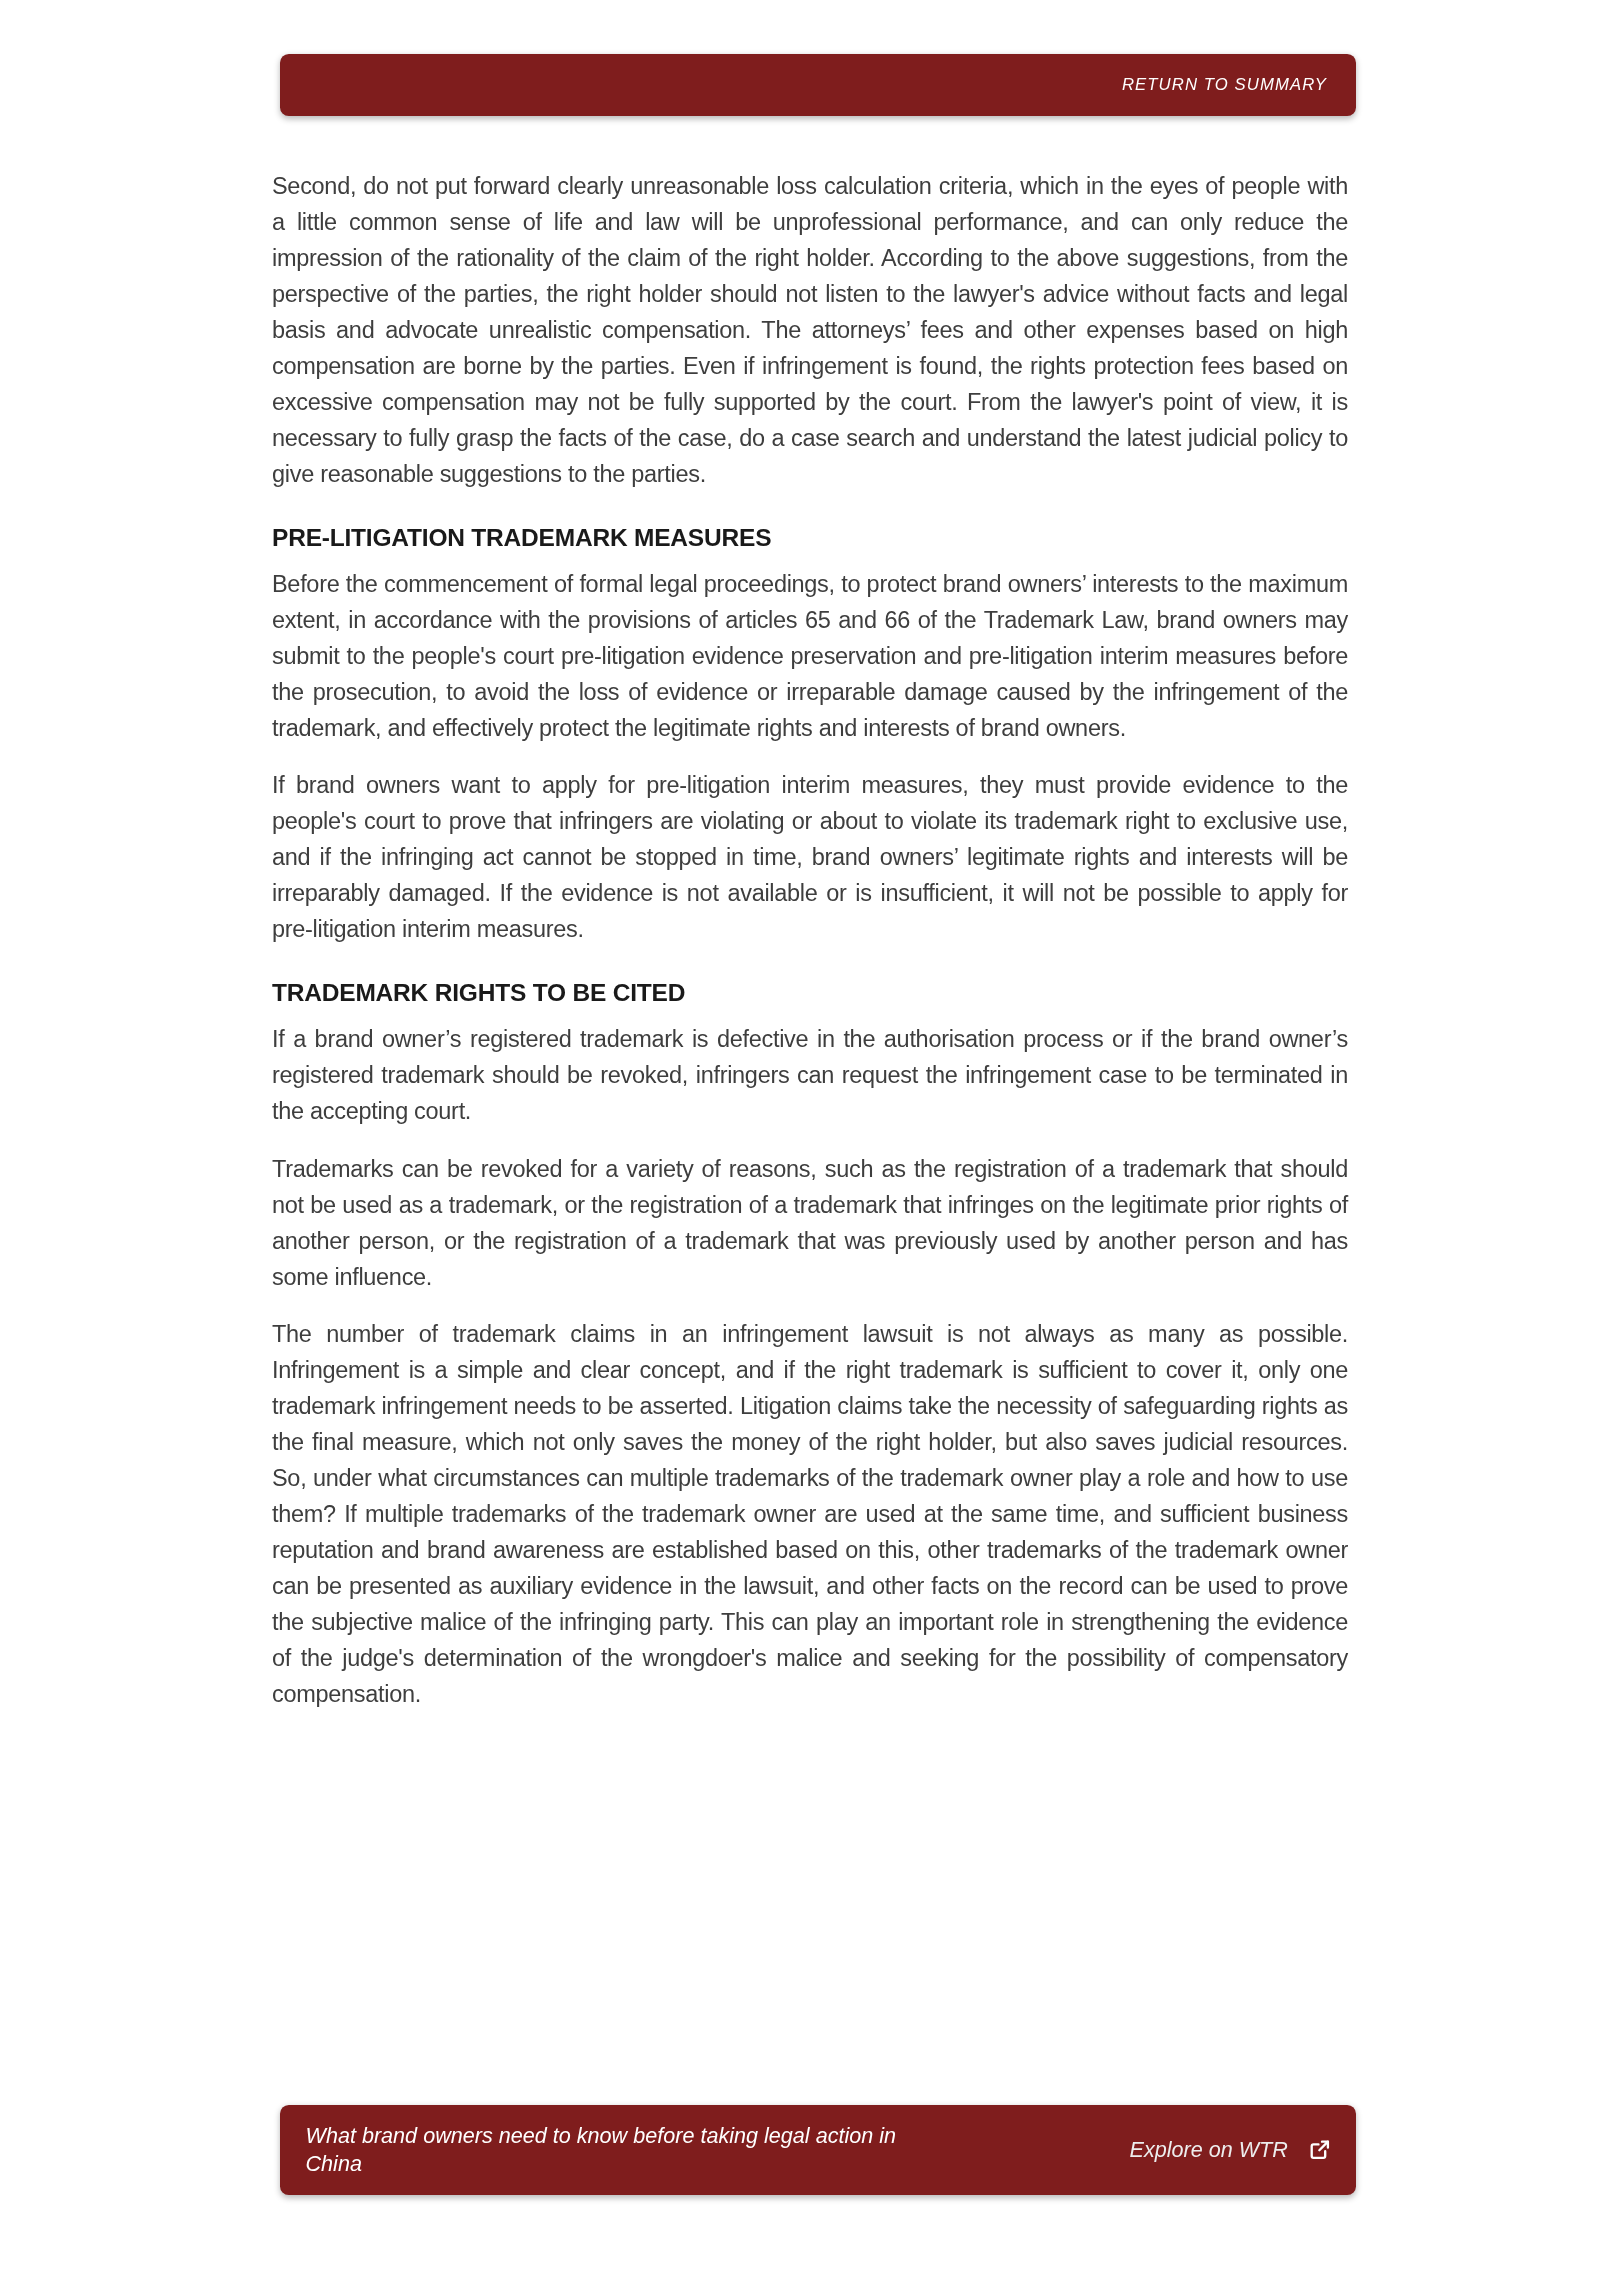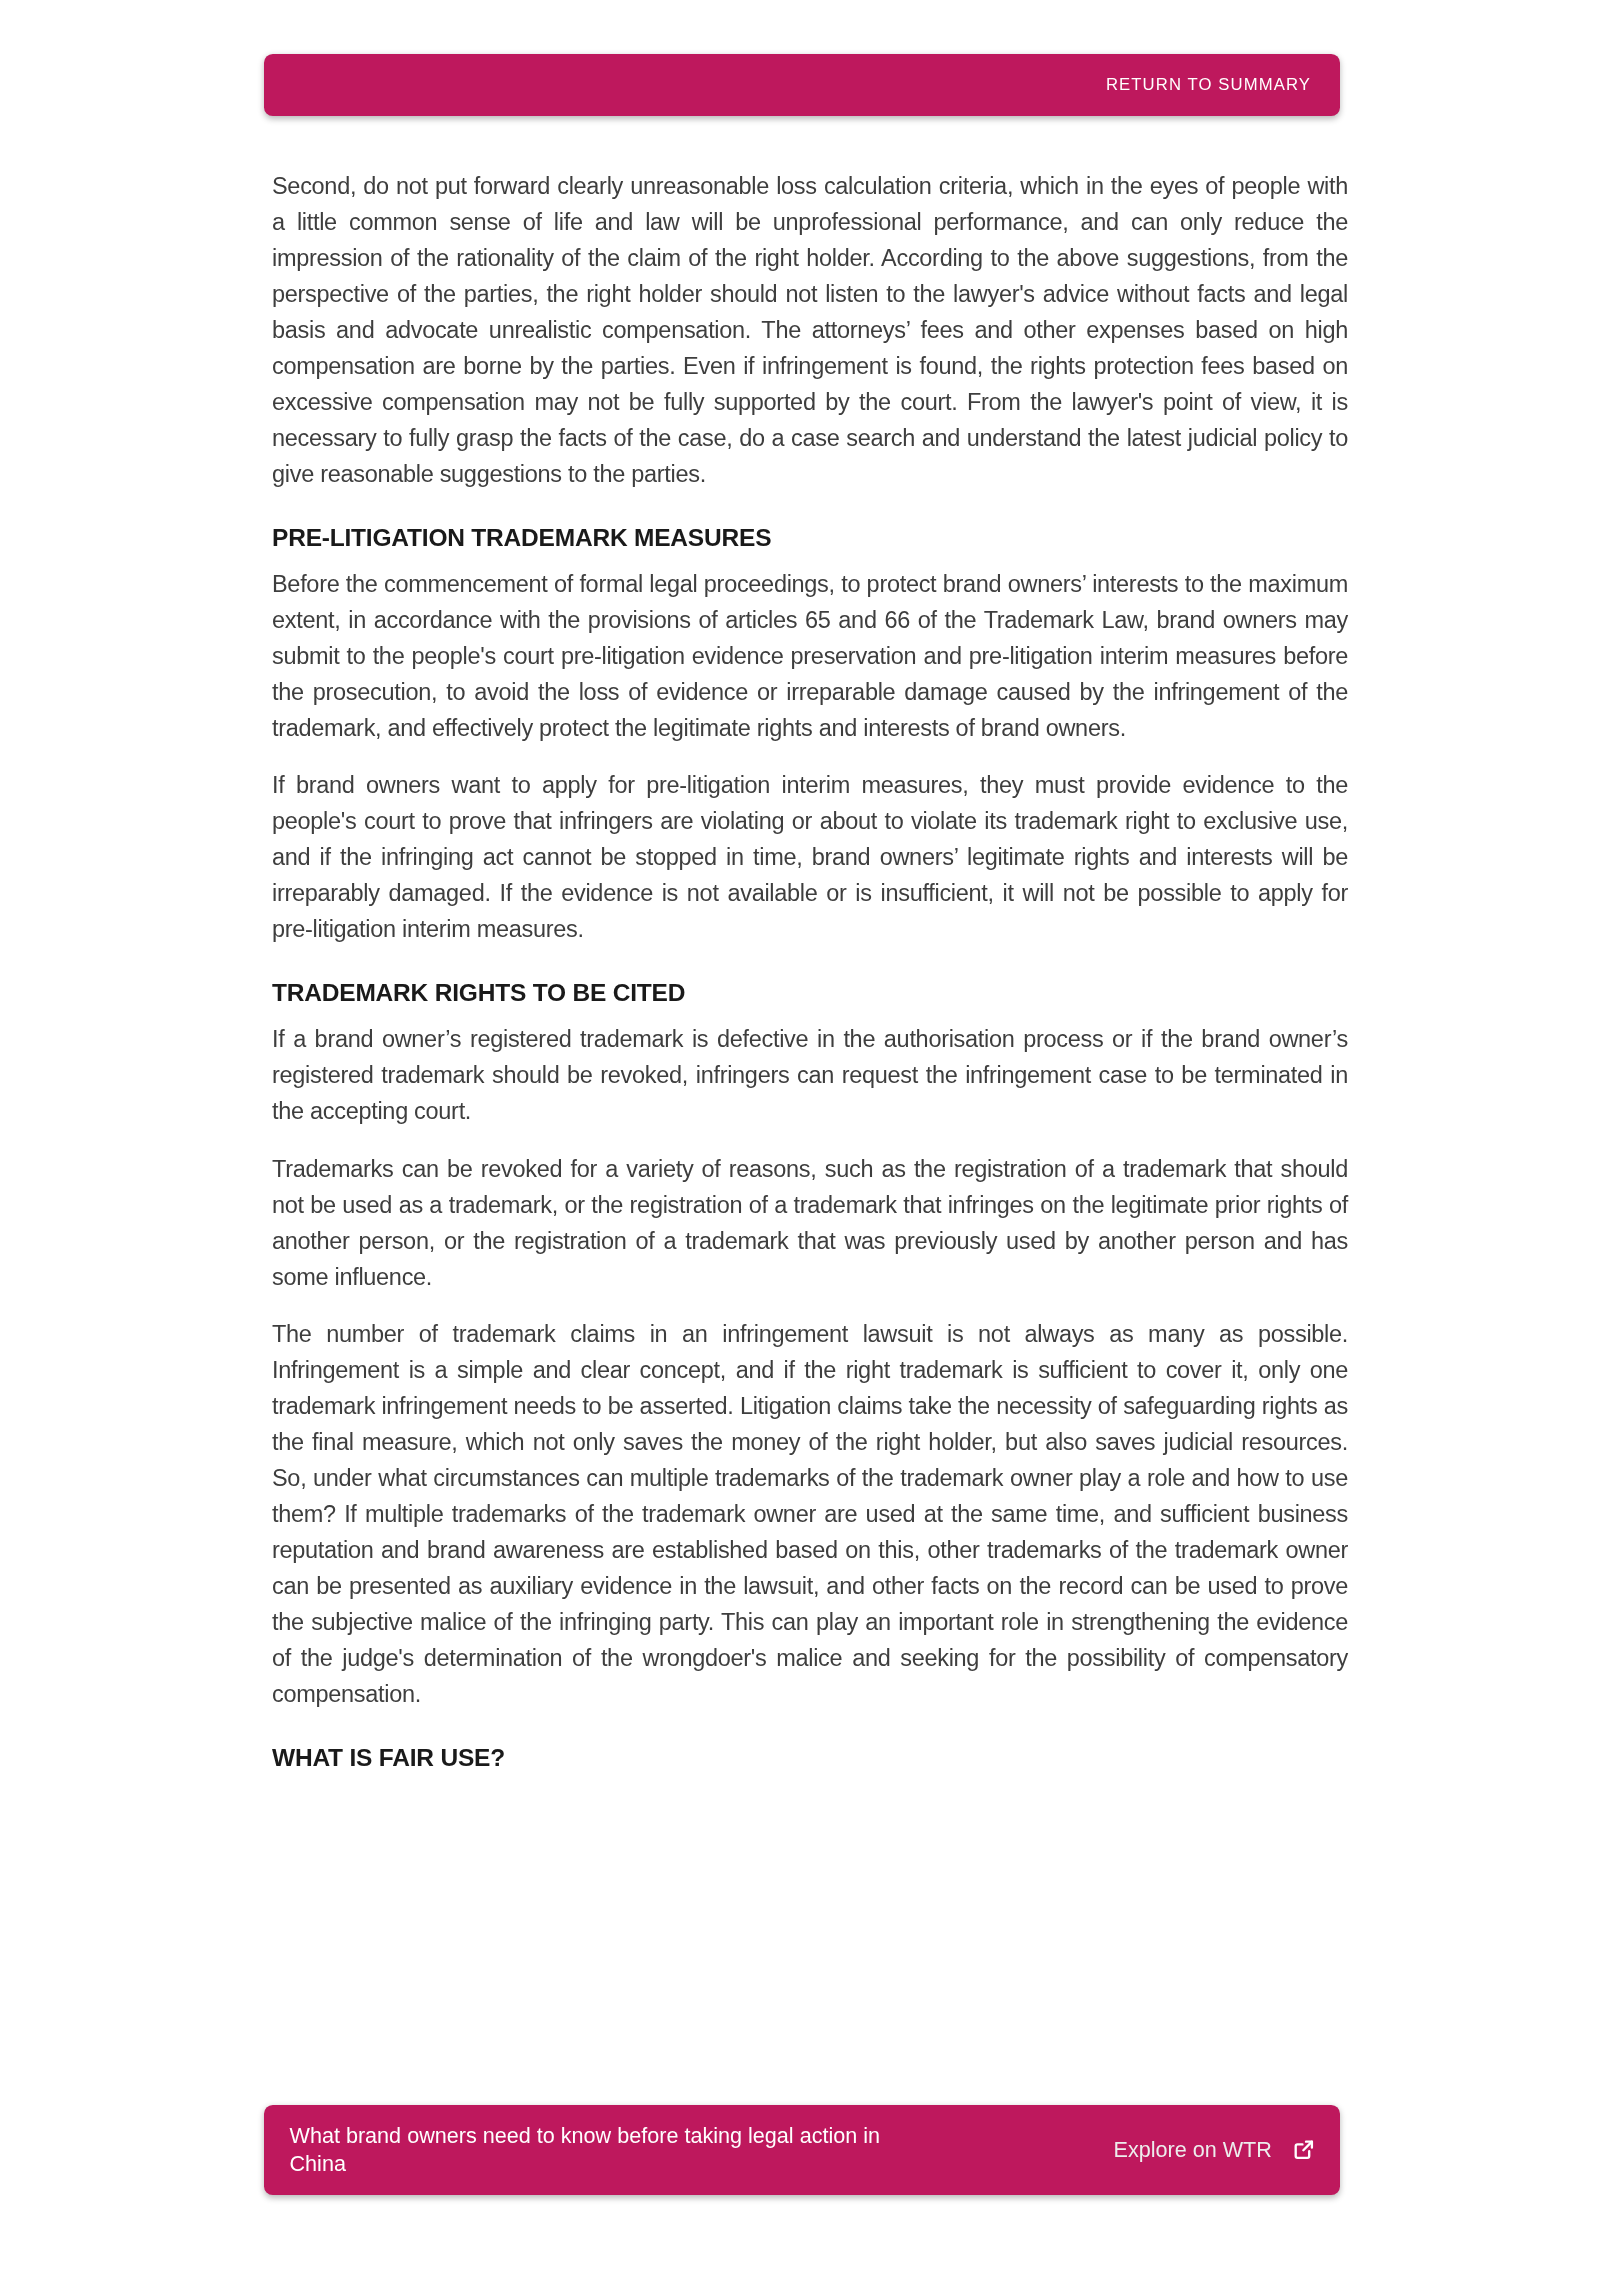--- a/index.html
+++ b/index.html
@@ -6,26 +6,27 @@
   .page {
     position: relative;
     width: 1621px;
     height: 2293px;
     background: #ffffff;
     font-family: "Liberation Sans", sans-serif;
     overflow: hidden;
   }
   .bar {
     position: absolute;
-    left: 264px;
+    left: 280px;
     width: 1076px;
-    background: #be185d;
+    background: #7f1d1d;
     border-radius: 8.8px;
     box-sizing: border-box;
     box-shadow: 0 2.9px 5.9px rgba(0,0,0,0.28);
+    font-style: italic;
   }
   .header-bar {
     top: 54px;
     height: 62px;
     display: flex;
     align-items: center;
     justify-content: flex-end;
     padding: 0 29px;
   }
   .header-link {
@@ -96,21 +97,20 @@
 
   <main class="article">
     <p>Second, do not put forward clearly unreasonable loss calculation criteria, which in the eyes of people with a little common sense of life and law will be unprofessional performance, and can only reduce the impression of the rationality of the claim of the right holder. According to the above suggestions, from the perspective of the parties, the right holder should not listen to the lawyer's advice without facts and legal basis and advocate unrealistic compensation. The attorneys’ fees and other expenses based on high compensation are borne by the parties. Even if infringement is found, the rights protection fees based on excessive compensation may not be fully supported by the court. From the lawyer's point of view, it is necessary to fully grasp the facts of the case, do a case search and understand the latest judicial policy to give reasonable suggestions to the parties.</p>
     <h2>PRE-LITIGATION TRADEMARK MEASURES</h2>
     <p>Before the commencement of formal legal proceedings, to protect brand owners’ interests to the maximum extent, in accordance with the provisions of articles 65 and 66 of the Trademark Law, brand owners may submit to the people's court pre-litigation evidence preservation and pre-litigation interim measures before the prosecution, to avoid the loss of evidence or irreparable damage caused by the infringement of the trademark, and effectively protect the legitimate rights and interests of brand owners.</p>
     <p>If brand owners want to apply for pre-litigation interim measures, they must provide evidence to the people's court to prove that infringers are violating or about to violate its trademark right to exclusive use, and if the infringing act cannot be stopped in time, brand owners’ legitimate rights and interests will be irreparably damaged. If the evidence is not available or is insufficient, it will not be possible to apply for pre-litigation interim measures.</p>
     <h2>TRADEMARK RIGHTS TO BE CITED</h2>
     <p>If a brand owner’s registered trademark is defective in the authorisation process or if the brand owner’s registered trademark should be revoked, infringers can request the infringement case to be terminated in the accepting court.</p>
     <p>Trademarks can be revoked for a variety of reasons, such as the registration of a trademark that should not be used as a trademark, or the registration of a trademark that infringes on the legitimate prior rights of another person, or the registration of a trademark that was previously used by another person and has some influence.</p>
     <p>The number of trademark claims in an infringement lawsuit is not always as many as possible. Infringement is a simple and clear concept, and if the right trademark is sufficient to cover it, only one trademark infringement needs to be asserted. Litigation claims take the necessity of safeguarding rights as the final measure, which not only saves the money of the right holder, but also saves judicial resources. So, under what circumstances can multiple trademarks of the trademark owner play a role and how to use them? If multiple trademarks of the trademark owner are used at the same time, and sufficient business reputation and brand awareness are established based on this, other trademarks of the trademark owner can be presented as auxiliary evidence in the lawsuit, and other facts on the record can be used to prove the subjective malice of the infringing party. This can play an important role in strengthening the evidence of the judge's determination of the wrongdoer's malice and seeking for the possibility of compensatory compensation.</p>
-    <h2>WHAT IS FAIR USE?</h2>
   </main>
 
   <div class="bar footer-bar">
     <div class="footer-title">What brand owners need to know before taking legal action in China</div>
     <a class="footer-link">
       <span>Explore on WTR</span>
       <span class="ext-icon">
         <svg width="21.6" height="21.6" viewBox="0 0 24 24" fill="none" stroke="#ffffff" stroke-width="2.6" stroke-linecap="round" stroke-linejoin="round">
           <path d="M18 13.5V19a2 2 0 0 1-2 2H5a2 2 0 0 1-2-2V8a2 2 0 0 1 2-2h5.5"></path>
           <path d="M14.5 3H21v6.5"></path>

